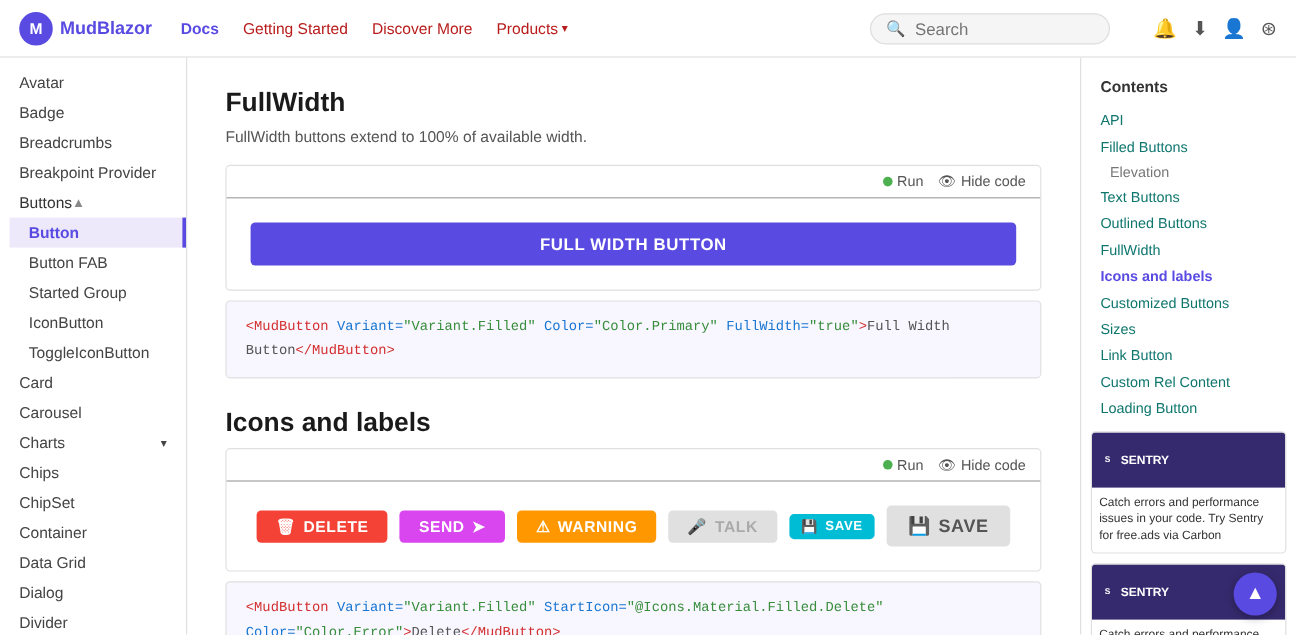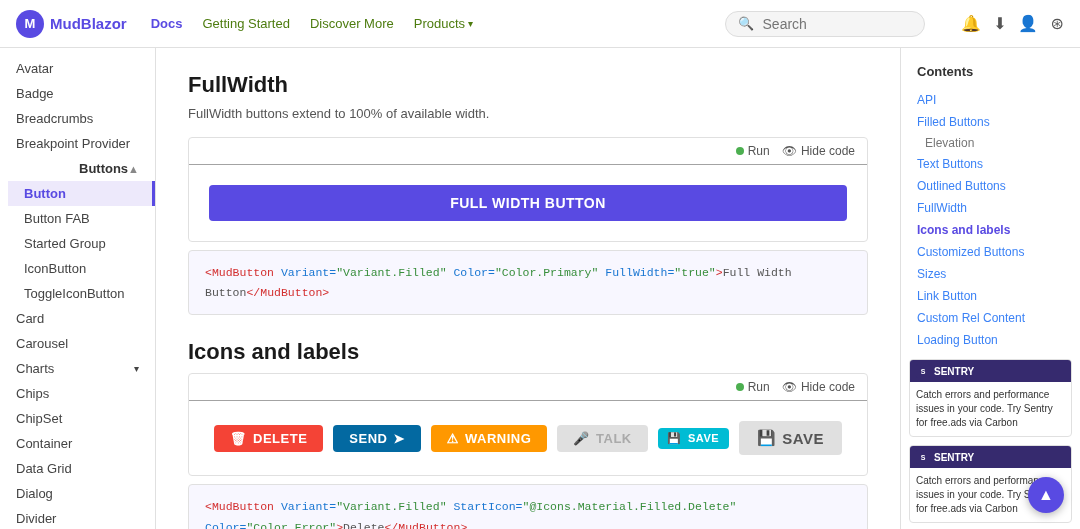--- a/index.html
+++ b/index.html
@@ -7,36 +7,36 @@
 
     
     .topnav {
       display: flex; align-items: center; height: 48px;
       border-bottom: 1px solid #e0e0e0; padding: 0 16px; gap: 24px; flex-shrink: 0;
       background: #fff;
     }
     .topnav-logo { display: flex; align-items: center; gap: 6px; font-weight: 700; font-size: 15px; color: #594ae2; flex-shrink: 0; }
     .topnav-logo-circle { width: 28px; height: 28px; border-radius: 50%; background: #594ae2; display: flex; align-items: center; justify-content: center; color: #fff; font-weight: 900; font-size: 13px; }
     .topnav-links { display: flex; align-items: center; gap: 20px; }
-    .topnav-link { font-size: 13px; color: #4d7c0f; cursor: pointer; }
+    .topnav-link { font-size: 13px; color: #b91c1c; cursor: pointer; }
     .topnav-link.active { color: #594ae2; font-weight: 600; }
     .topnav-link-products { display: flex; align-items: center; gap: 3px; }
     .topnav-search { margin-left: auto; display: flex; align-items: center; background: #f5f5f5; border: 1px solid #ddd; border-radius: 20px; padding: 4px 12px; gap: 8px; width: 200px; }
     .topnav-search input { border: none; background: transparent; outline: none; font-size: 14px; color: #555; width: 100%; }
     .topnav-icons { display: flex; align-items: center; gap: 12px; margin-left: 12px; }
     .topnav-icon { font-size: 16px; color: #555; cursor: pointer; }
 
     
     .main-layout { display: flex; flex: 1; overflow: hidden; }
 
     
     .sidebar { width: 156px; border-right: 1px solid #e0e0e0; overflow-y: auto; flex-shrink: 0; padding: 8px 0; }
     .sidebar-item { padding: 5px 16px; font-size: 13px; color: #444; cursor: pointer; white-space: nowrap; }
     .sidebar-item.active { background: #ede9fb; color: #594ae2; font-weight: 600; border-right: 3px solid #594ae2; }
-    .sidebar-section { padding: 5px 16px; font-size: 13px; font-weight: 700; color: #333; display: flex; align-items: center; justify-content: flex-end; cursor: pointer; }
+    .sidebar-section { padding: 5px 16px; font-size: 13px; font-weight: 400; color: #333; display: flex; align-items: center; justify-content: flex-start; cursor: pointer; }
     .sidebar-section .arrow { font-size: 11px; color: #888; }
     .sidebar-sub { padding-left: 8px; }
 
     
     .content { flex: 1; overflow-y: auto; padding: 24px 32px; }
 
     
     .section-title { font-size: 22px; font-weight: 700; color: #1a1a1a; margin-bottom: 8px; }
     .section-desc { font-size: 13px; color: #555; margin-bottom: 16px; }
 
@@ -51,36 +51,36 @@
     .code-box { background: #f8f7ff; border: 1px solid #e0e0e0; border-radius: 4px; padding: 12px 16px; font-family: 'Courier New', monospace; font-size: 11.5px; line-height: 1.7; margin-bottom: 24px; }
     .code-tag { color: #d32f2f; text-align: right; }
     .code-attr { color: #1976d2; }
     .code-val { color: #388e3c; }
     .code-text { color: #555; }
 
     
     .btn { display: inline-flex; align-items: center; gap: 6px; padding: 6px 16px; border-radius: 4px; border: none; cursor: pointer; font-size: 13px; font-weight: 600; letter-spacing: 0.5px; text-transform: uppercase; }
     .btn-fullwidth { width: 100%; justify-content: center; background: #594ae2; color: #fff; padding: 10px; font-size: 14px; }
     .btn-delete { background: #f44336; color: #fff; }
-    .btn-send { background: #0369a1; color: #fff; }
+    .btn-send { background: #d946ef; color: #fff; }
     .btn-warning { background: #ff9800; color: #fff; }
     .btn-talk { background: #e0e0e0; color: #aaa; cursor: not-allowed; }
     .btn-save-small { background: #00bcd4; color: #fff; font-size: 11px; padding: 4px 10px; }
     .btn-save-large { background: #e0e0e0; color: #555; font-size: 15px; padding: 8px 18px; }
 
     
     .right-sidebar { width: 180px; border-left: 1px solid #e0e0e0; overflow-y: auto; flex-shrink: 0; padding: 16px 0; }
     .right-sidebar-title { font-size: 13px; font-weight: 700; color: #333; padding: 0 16px 10px; }
-    .right-sidebar-item { padding: 4px 16px; font-size: 12px; color: #3b82f6; cursor: pointer; }
+    .right-sidebar-item { padding: 4px 16px; font-size: 12px; color: #0f766e; cursor: pointer; }
     .right-sidebar-item.active { color: #594ae2; font-weight: 600; }
     .right-sidebar-sub { padding: 3px 24px; font-size: 12px; color: #777; cursor: pointer; }
 
     
     .ad-card { margin: 8px 8px; border: 1px solid #e0e0e0; border-radius: 4px; overflow: hidden; font-size: 10px; }
-    .ad-card-header { background: #362a6e; color: #fff; padding: 4px 6px; display: flex; align-items: center; gap: 4px; font-weight: 700; font-size: 10px; }
+    .ad-card-header { background: #362a6e; color: #fff; padding: 16px 6px; display: flex; align-items: center; gap: 4px; font-weight: 700; font-size: 10px; }
     .ad-card-body { padding: 6px; font-size: 10px; color: #333; line-height: 1.4; }
     .sentry-logo-sm { width: 14px; height: 14px; background: #362a6e; border-radius: 2px; display: flex; align-items: center; justify-content: center; color: #fff; font-size: 7px; font-weight: 900; }
 
     
     .scroll-to-top { position: fixed; bottom: 16px; right: 16px; width: 36px; height: 36px; border-radius: 50%; background: #594ae2; color: #fff; display: flex; align-items: center; justify-content: center; cursor: pointer; font-size: 16px; box-shadow: 0 2px 8px rgba(0,0,0,0.3); z-index: 100; }
     .chevron { font-size: 10px; }
 
     ::-webkit-scrollbar { width: 6px; }
     ::-webkit-scrollbar-thumb { background: #ddd; border-radius: 3px; }
   </style>

